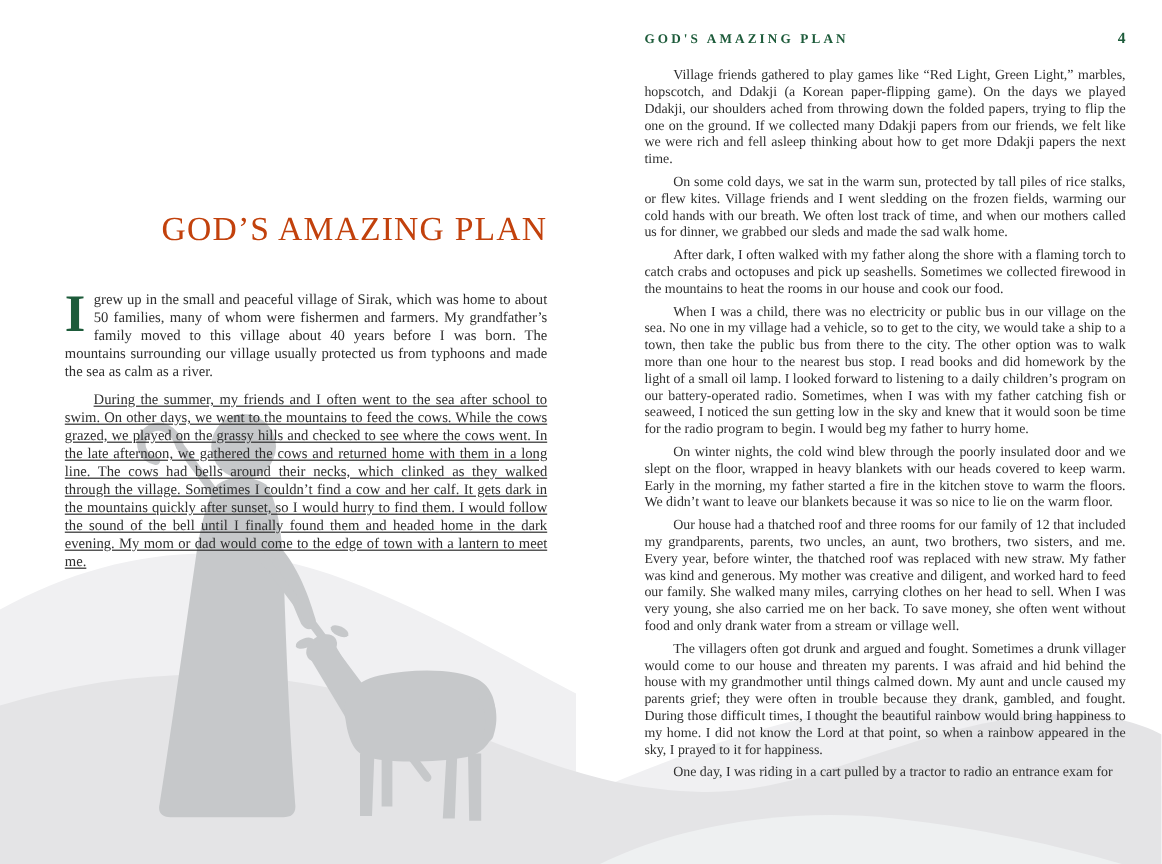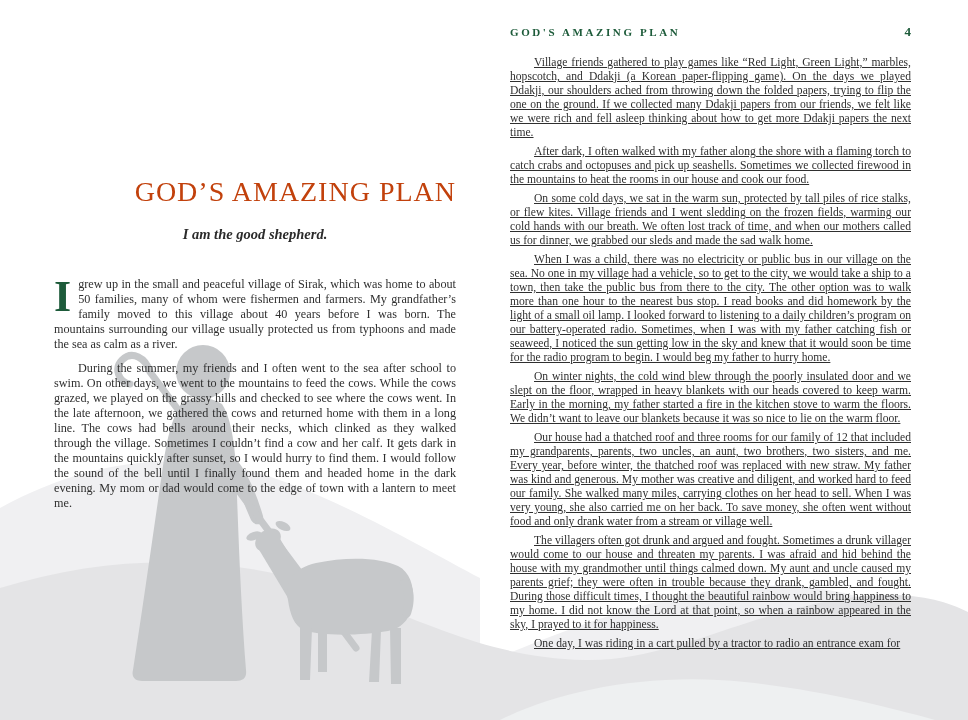--- a/index.html
+++ b/index.html
@@ -1,40 +1,40 @@
 <!DOCTYPE html>
 <html><head>
 <meta charset="utf-8">
 <style>
   html,body{margin:0;padding:0;}
   body{width:968px;height:720px;background:#ffffff;font-family:"Liberation Serif",serif;overflow:hidden;}
   .spread{position:relative;width:968px;height:720px;background:#ffffff;overflow:hidden;}
   .scene{position:absolute;left:0;top:0;width:968px;height:720px;z-index:1;}
   .page{position:absolute;top:0;z-index:2;}
   .page.left{left:54px;width:402px;}
-  .page.right{left:510px;width:401px;}
+  .page.right{left:537px;width:401px;}
 
   .chapter-title{margin:176px 0 0 0;text-align:right;font-size:28px;font-weight:400;
     letter-spacing:1px;color:#c2410c;font-family:"Liberation Serif",serif;}
   .verse{margin-top:18px;text-align:center;color:#2b2b2b;}
   .verse p{margin:0;font-style:italic;font-weight:600;font-size:14.5px;line-height:17px;}
   .verse .ref{margin-top:8px;font-style:normal;font-weight:700;font-size:15px;color:#1d4f33;}
 
   .body-text{color:#2f2f2f;text-align:justify;}
   .left .body-text{margin-top:34px;font-size:12.2px;line-height:15px;}
   .left .body-text p{margin:0 0 9px 0;}
-  .left .body-text p.indent{text-indent:24px;}
+  .left .body-text p.indent{text-indent:24px;text-decoration:underline;}
   .dropcap{float:left;color:#1d5b3a;font-weight:700;font-size:44px;line-height:36px;
     padding:2px 7px 0 0;font-family:"Liberation Serif",serif;}
 
   .running-head{margin-top:24px;display:flex;justify-content:space-between;align-items:baseline;}
   .running-title{font-size:11px;font-weight:700;letter-spacing:2.6px;color:#1d5b3a;}
   .page-number{font-size:13px;font-weight:700;color:#1d5b3a;}
 
-  .right .body-text{margin-top:16px;font-size:11.6px;line-height:14px;text-decoration:underline;}
+  .right .body-text{margin-top:16px;font-size:11.6px;line-height:14px;}
   .right .body-text p{margin:0 0 5px 0;text-indent:24px;}
 </style>
 </head>
 <body>
 
 <div class="spread">
 
   <svg class="scene" viewBox="0 0 968 720" preserveAspectRatio="none" aria-hidden="true">
     <path d="M0,508 C90,458 190,446 285,482 C360,510 430,552 480,578 L480,720 L0,720 Z" fill="#f0f0f2"></path>
     <path d="M488,662 C575,625 665,592 750,586 C835,580 910,606 968,655 L968,720 L488,720 Z" fill="#f0f0f2"></path>
@@ -55,39 +55,38 @@
       <path d="M258,548 L276,532 L308,586 L288,598 Z" fill="#c6c8ca"></path>
       <path d="M288,600 C284,582 294,568 316,563 C348,556 382,558 398,566 C410,572 414,586 413,600 C412,616 404,628 388,631 C360,636 318,636 304,630 C294,626 290,614 288,600 Z" fill="#c6c8ca"></path>
       <path d="M406,578 C414,584 416,600 411,614 C409,620 402,619 403,612 C406,600 404,588 399,582 Z" fill="#c6c8ca"></path>
       <path d="M300,628 L312,628 L310,680 L300,680 Z M318,628 L327,628 L327,672 L318,672 Z M372,630 L381,630 L379,682 L369,682 Z M390,628 L401,628 L401,684 L391,684 Z" fill="#c6c8ca"></path>
     </g>
   </svg>
 
   <div class="page left">
     <h1 class="chapter-title">GOD’S AMAZING PLAN</h1>
     <div class="verse">
-      <p>I am the good shepherd.</p>
     </div>
     <div class="body-text">
       <p>
         <span class="dropcap">I</span><span>grew up in the small and peaceful village of Sirak, which was home to about 50 families, many of whom were fishermen and farmers. My grandfather’s family moved to this village about 40 years before I was born. The mountains surrounding our village usually protected us from typhoons and made the sea as calm as a river.</span>
       </p>
       <p class="indent">During the summer, my friends and I often went to the sea after school to swim. On other days, we went to the mountains to feed the cows. While the cows grazed, we played on the grassy hills and checked to see where the cows went. In the late afternoon, we gathered the cows and returned home with them in a long line. The cows had bells around their necks, which clinked as they walked through the village. Sometimes I couldn’t find a cow and her calf. It gets dark in the mountains quickly after sunset, so I would hurry to find them. I would follow the sound of the bell until I finally found them and headed home in the dark evening. My mom or dad would come to the edge of town with a lantern to meet me.</p>
     </div>
   </div>
 
   <div class="page right">
     <div class="running-head">
       <span class="running-title">GOD'S AMAZING PLAN</span>
       <span class="page-number">4</span>
     </div>
     <div class="body-text">
       <p>Village friends gathered to play games like “Red Light, Green Light,” marbles, hopscotch, and Ddakji (a Korean paper-flipping game). On the days we played Ddakji, our shoulders ached from throwing down the folded papers, trying to flip the one on the ground. If we collected many Ddakji papers from our friends, we felt like we were rich and fell asleep thinking about how to get more Ddakji papers the next time.</p>
+      <p>On some cold days, we sat in the warm sun, protected by tall piles of rice stalks, or flew kites. Village friends and I went sledding on the frozen fields, warming our cold hands with our breath. We often lost track of time, and when our mothers called us for dinner, we grabbed our sleds and made the sad walk home.</p>
       <p>After dark, I often walked with my father along the shore with a flaming torch to catch crabs and octopuses and pick up seashells. Sometimes we collected firewood in the mountains to heat the rooms in our house and cook our food.</p>
-      <p>On some cold days, we sat in the warm sun, protected by tall piles of rice stalks, or flew kites. Village friends and I went sledding on the frozen fields, warming our cold hands with our breath. We often lost track of time, and when our mothers called us for dinner, we grabbed our sleds and made the sad walk home.</p>
       <p>When I was a child, there was no electricity or public bus in our village on the sea. No one in my village had a vehicle, so to get to the city, we would take a ship to a town, then take the public bus from there to the city. The other option was to walk more than one hour to the nearest bus stop. I read books and did homework by the light of a small oil lamp. I looked forward to listening to a daily children’s program on our battery-operated radio. Sometimes, when I was with my father catching fish or seaweed, I noticed the sun getting low in the sky and knew that it would soon be time for the radio program to begin. I would beg my father to hurry home.</p>
       <p>On winter nights, the cold wind blew through the poorly insulated door and we slept on the floor, wrapped in heavy blankets with our heads covered to keep warm. Early in the morning, my father started a fire in the kitchen stove to warm the floors. We didn’t want to leave our blankets because it was so nice to lie on the warm floor.</p>
       <p>Our house had a thatched roof and three rooms for our family of 12 that included my grandparents, parents, two uncles, an aunt, two brothers, two sisters, and me. Every year, before winter, the thatched roof was replaced with new straw. My father was kind and generous. My mother was creative and diligent, and worked hard to feed our family. She walked many miles, carrying clothes on her head to sell. When I was very young, she also carried me on her back. To save money, she often went without food and only drank water from a stream or village well.</p>
       <p>The villagers often got drunk and argued and fought. Sometimes a drunk villager would come to our house and threaten my parents. I was afraid and hid behind the house with my grandmother until things calmed down. My aunt and uncle caused my parents grief; they were often in trouble because they drank, gambled, and fought. During those difficult times, I thought the beautiful rainbow would bring happiness to my home. I did not know the Lord at that point, so when a rainbow appeared in the sky, I prayed to it for happiness.</p>
       <p>One day, I was riding in a cart pulled by a tractor to radio an entrance exam for</p>
     </div>
   </div>
 
 </div>
 

